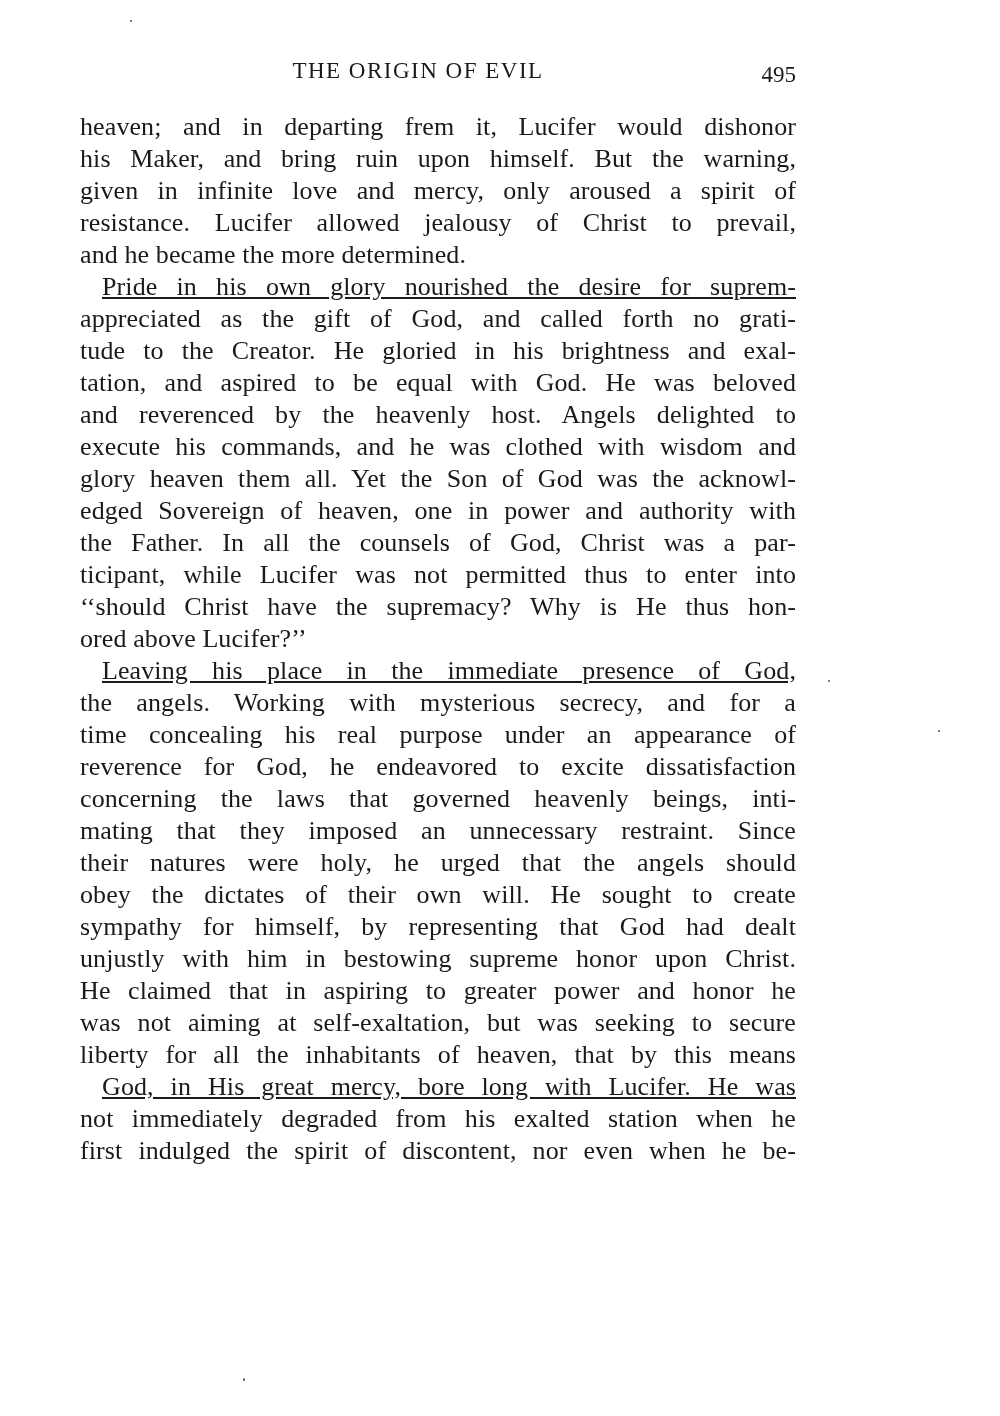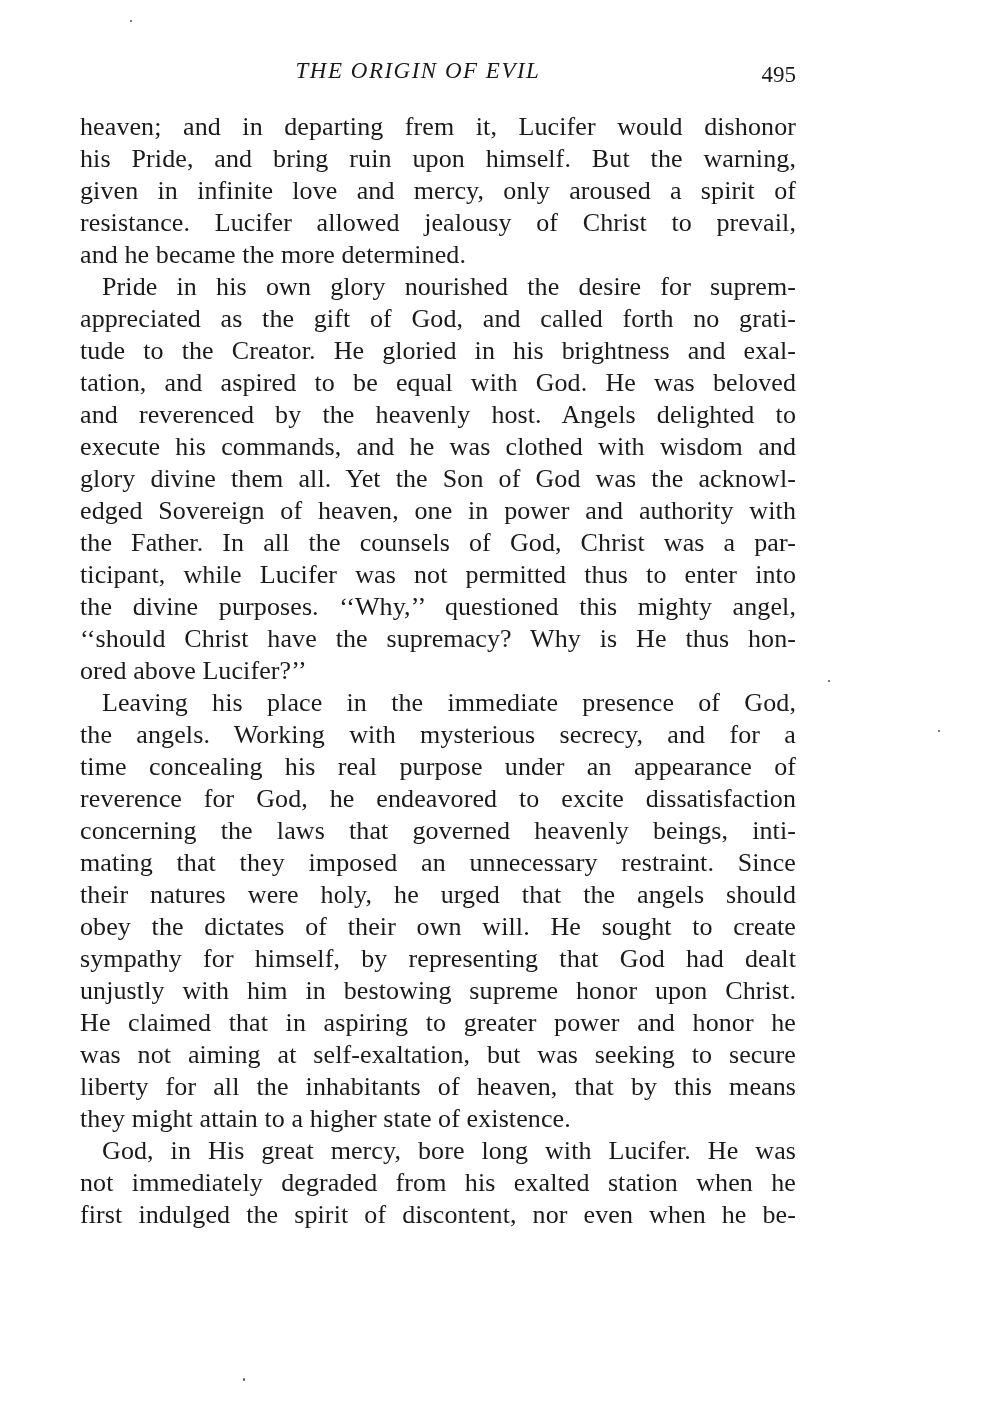--- a/index.html
+++ b/index.html
@@ -6,84 +6,82 @@
     body {
       width: 1000px; height: 1416px; position: relative; overflow: hidden;
       font-family: "Liberation Serif", "DejaVu Serif", serif;
       color: #1a1a1a;
     }
     .header {
       position: absolute; top: 54px; left: 80px; width: 716px; height: 34px;
     }
     .running-title {
       position: absolute; left: 0; right: 0; text-align: center;
-      font-style: italic; font-size: 23px; letter-spacing: 1.5px;
+      font-size: 23px; letter-spacing: 1.5px;
       top: 4px; padding-right: 40px;
     }
     .page-number {
       position: absolute; right: 0; top: 8px; font-size: 23px;
     }
     .body-text {
       position: absolute; top: 111px; left: 80px; width: 716px;
     }
     .line {
       font-size: 26px; line-height: 32px; height: 32px;
       white-space: nowrap; text-align: justify; text-align-last: justify;
       letter-spacing: 0.1px;
     }
     .line.last { text-align-last: left; }
-    .line.indent { padding-left: 22px; }
+    .line.indent { padding-left: 22px; text-decoration: underline; }
     .speck { position: absolute; background: #555; border-radius: 50%; }
   </style>
 </head>
 <body>
 
 <div class="header">
   <div class="running-title">THE ORIGIN OF EVIL</div>
   <div class="page-number">495</div>
 </div>
 
 <div class="body-text" id="body-text">
     <div>
       <div class="line">heaven; and in departing frem it, Lucifer would dishonor</div>
-      <div class="line">his Pride, and bring ruin upon himself. But the warning,</div>
+      <div class="line">his Maker, and bring ruin upon himself. But the warning,</div>
       <div class="line">given in infinite love and mercy, only aroused a spirit of</div>
       <div class="line">resistance. Lucifer allowed jealousy of Christ to prevail,</div>
       <div class="line last">and he became the more determined.</div>
     </div>
     <div>
       <div class="line indent">Pride in his own glory nourished the desire for suprem-</div>
       <div class="line">appreciated as the gift of God, and called forth no grati-</div>
       <div class="line">tude to the Creator. He gloried in his brightness and exal-</div>
       <div class="line">tation, and aspired to be equal with God. He was beloved</div>
       <div class="line">and reverenced by the heavenly host. Angels delighted to</div>
       <div class="line">execute his commands, and he was clothed with wisdom and</div>
-      <div class="line">glory divine them all. Yet the Son of God was the acknowl-</div>
+      <div class="line">glory heaven them all. Yet the Son of God was the acknowl-</div>
       <div class="line">edged Sovereign of heaven, one in power and authority with</div>
       <div class="line">the Father. In all the counsels of God, Christ was a par-</div>
       <div class="line">ticipant, while Lucifer was not permitted thus to enter into</div>
-      <div class="line">the divine purposes. ‘‘Why,’’ questioned this mighty angel,</div>
       <div class="line">‘‘should Christ have the supremacy? Why is He thus hon-</div>
       <div class="line last">ored above Lucifer?’’</div>
     </div>
     <div>
       <div class="line indent">Leaving his place in the immediate presence of God,</div>
       <div class="line">the angels. Working with mysterious secrecy, and for a</div>
       <div class="line">time concealing his real purpose under an appearance of</div>
       <div class="line">reverence for God, he endeavored to excite dissatisfaction</div>
       <div class="line">concerning the laws that governed heavenly beings, inti-</div>
       <div class="line">mating that they imposed an unnecessary restraint. Since</div>
       <div class="line">their natures were holy, he urged that the angels should</div>
       <div class="line">obey the dictates of their own will. He sought to create</div>
       <div class="line">sympathy for himself, by representing that God had dealt</div>
       <div class="line">unjustly with him in bestowing supreme honor upon Christ.</div>
       <div class="line">He claimed that in aspiring to greater power and honor he</div>
       <div class="line">was not aiming at self-exaltation, but was seeking to secure</div>
       <div class="line">liberty for all the inhabitants of heaven, that by this means</div>
-      <div class="line last">they might attain to a higher state of existence.</div>
     </div>
     <div>
       <div class="line indent">God, in His great mercy, bore long with Lucifer. He was</div>
       <div class="line">not immediately degraded from his exalted station when he</div>
       <div class="line">first indulged the spirit of discontent, nor even when he be-</div>
     </div>
   </div>
 
 <div class="speck" style="left:130px;top:20px;width:2px;height:2px;"></div>
 <div class="speck" style="left:828px;top:680px;width:2px;height:2px;"></div>

